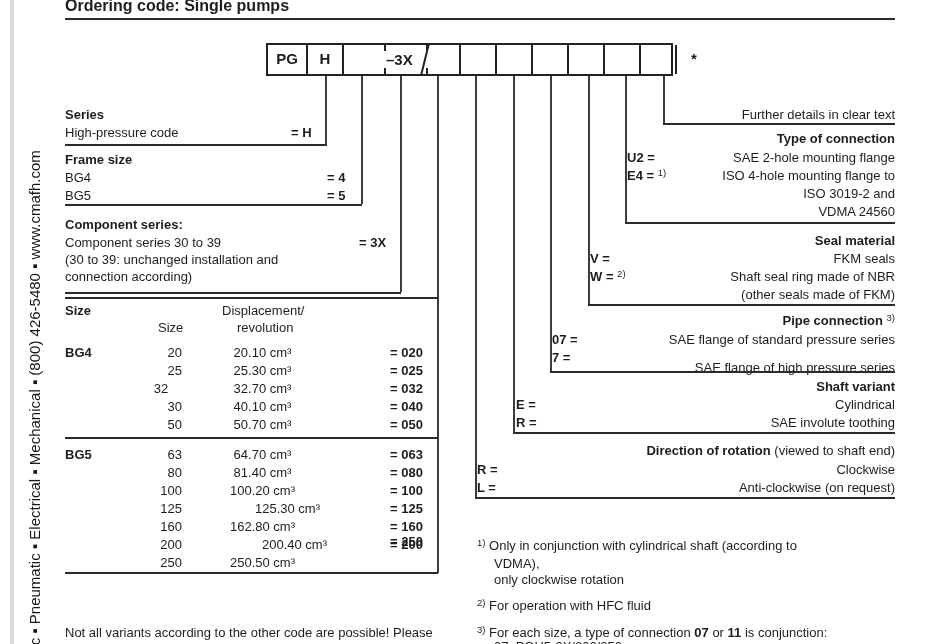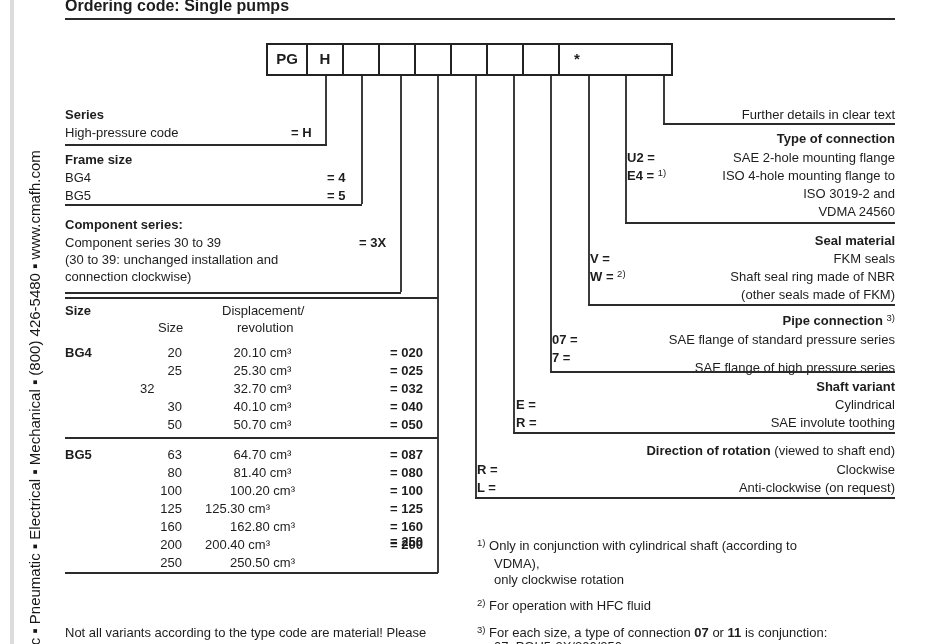--- a/index.html
+++ b/index.html
@@ -41,20 +41,28 @@
 <body>
 
 <div id="edge-band"></div>
 <div id="sidebar-text">lic ▪ Pneumatic ▪ Electrical ▪ Mechanical ▪ (800) 426-5480 ▪ www.cmafh.com</div>
 
 <div id="page-title">Ordering code: Single pumps</div>
 
 <div id="code-row">
   <div class="code-cell" style="width:38px">PG</div>
   <div class="code-cell" style="width:36px">H</div>
+  <div class="code-cell" style="width:117px">
+    <div class="tick" style="left:40px;top:0"></div>
+    <div class="tick" style="left:40px;bottom:0"></div>
+    <div class="tick" style="left:82px;top:0"></div>
+    <div class="tick" style="left:82px;bottom:0"></div>
+    <div id="series-box-text">–3X</div>
+    <div id="slash"></div>
+  </div>
   <div class="code-cell" style="width:36px"></div>
   <div class="code-cell" style="width:36px"></div>
   <div class="code-cell" style="width:36px"></div>
   <div class="code-cell" style="width:36px"></div>
   <div class="code-cell" style="width:36px"></div>
   <div class="code-cell" style="width:36px"></div>
   <div class="code-cell" style="width:36px">*</div>
 </div>
 
 <div class="t b" style="left:65px;top:107px">Series</div>
@@ -64,61 +72,61 @@
 <div class="t b" style="left:65px;top:152px">Frame size</div>
 <div class="t" style="left:65px;top:170px">BG4</div>
 <div class="t b" style="left:327px;top:170px">= 4</div>
 <div class="t" style="left:65px;top:188px">BG5</div>
 <div class="t b" style="left:327px;top:188px">= 5</div>
 
 <div class="t b" style="left:65px;top:217px">Component series:</div>
 <div class="t" style="left:65px;top:235px">Component series 30 to 39</div>
 <div class="t b" style="left:359px;top:235px">= 3X</div>
 <div class="t" style="left:65px;top:252px">(30 to 39: unchanged installation and</div>
-<div class="t" style="left:65px;top:269px">connection clockwise)</div>
+<div class="t" style="left:65px;top:269px">connection according)</div>
 
 <div class="t b" style="left:65px;top:303px">Size</div>
 <div class="t" style="left:222px;top:303px">Displacement/</div>
 <div class="t" style="left:158px;top:320px">Size</div>
 <div class="t" style="left:237px;top:320px">revolution</div>
 <div class="t b" style="left:65px;top:345px">BG4</div>
 <div class="t b" style="left:65px;top:447px">BG5</div>
 <div id="size-rows">
     <div class="t" style="left:140px;top:345px;width:42px;text-align:right">20</div>
     <div class="t" style="left:205px;top:345px;width:115px;text-align:center">20.10 cm³</div>
     <div class="t b" style="left:390px;top:345px">= 020</div>
     <div class="t" style="left:140px;top:363px;width:42px;text-align:right">25</div>
     <div class="t" style="left:205px;top:363px;width:115px;text-align:center">25.30 cm³</div>
     <div class="t b" style="left:390px;top:363px">= 025</div>
-    <div class="t" style="left:140px;top:381px;width:42px;text-align:left">32</div>
+    <div class="t" style="left:140px;top:381px;width:42px;text-align:center">32</div>
     <div class="t" style="left:205px;top:381px;width:115px;text-align:center">32.70 cm³</div>
     <div class="t b" style="left:390px;top:381px">= 032</div>
     <div class="t" style="left:140px;top:399px;width:42px;text-align:right">30</div>
     <div class="t" style="left:205px;top:399px;width:115px;text-align:center">40.10 cm³</div>
     <div class="t b" style="left:390px;top:399px">= 040</div>
     <div class="t" style="left:140px;top:417px;width:42px;text-align:right">50</div>
     <div class="t" style="left:205px;top:417px;width:115px;text-align:center">50.70 cm³</div>
     <div class="t b" style="left:390px;top:417px">= 050</div>
     <div class="t" style="left:140px;top:447px;width:42px;text-align:right">63</div>
     <div class="t" style="left:205px;top:447px;width:115px;text-align:center">64.70 cm³</div>
-    <div class="t b" style="left:390px;top:447px">= 087</div>
+    <div class="t b" style="left:390px;top:447px">= 063</div>
     <div class="t" style="left:140px;top:465px;width:42px;text-align:right">80</div>
     <div class="t" style="left:205px;top:465px;width:115px;text-align:center">81.40 cm³</div>
     <div class="t b" style="left:390px;top:465px">= 080</div>
     <div class="t" style="left:140px;top:483px;width:42px;text-align:right">100</div>
     <div class="t" style="left:205px;top:483px;width:115px;text-align:center">100.20 cm³</div>
     <div class="t b" style="left:390px;top:483px">= 100</div>
     <div class="t" style="left:140px;top:501px;width:42px;text-align:right">125</div>
-    <div class="t" style="left:205px;top:501px;width:115px;text-align:left">125.30 cm³</div>
+    <div class="t" style="left:205px;top:501px;width:115px;text-align:right">125.30 cm³</div>
     <div class="t b" style="left:390px;top:501px">= 125</div>
     <div class="t" style="left:140px;top:519px;width:42px;text-align:right">160</div>
     <div class="t" style="left:205px;top:519px;width:115px;text-align:center">162.80 cm³</div>
     <div class="t b" style="left:390px;top:519px">= 160</div>
     <div class="t" style="left:140px;top:537px;width:42px;text-align:right">200</div>
-    <div class="t" style="left:205px;top:537px;width:115px;text-align:left">200.40 cm³</div>
+    <div class="t" style="left:212px;top:537px;width:115px;text-align:right">200.40 cm³</div>
     <div class="t b" style="left:390px;top:537px">= 200</div>
     <div class="t" style="left:140px;top:555px;width:42px;text-align:right">250</div>
     <div class="t" style="left:205px;top:555px;width:115px;text-align:center">250.50 cm³</div>
     <div class="t b" style="left:390px;top:534px">= 250</div>
   </div>
 
 <div class="t r" style="right:41px;top:107px">Further details in clear text</div>
 
 <div class="t b r" style="right:41px;top:131px">Type of connection</div>
 <div class="t b" style="left:627px;top:150px">U2 =</div>
@@ -153,21 +161,21 @@
 <div class="t b" style="left:477px;top:480px">L =</div>
 <div class="t r" style="right:41px;top:480px">Anti-clockwise (on request)</div>
 
 <div class="t" style="left:477px;top:538px"><span class="sup">1)</span> <span>Only in conjunction with cylindrical shaft (according to</span></div>
 <div class="t" style="left:494px;top:556px">VDMA),</div>
 <div class="t" style="left:494px;top:572px">only clockwise rotation</div>
 <div class="t" style="left:477px;top:598px"><span class="sup">2)</span> <span>For operation with HFC fluid</span></div>
 <div class="t" style="left:477px;top:625px"><span class="sup">3)</span> <span>For each size, a type of connection </span><span class="b">07</span><span> or </span><span class="b">11</span><span> is conjunction:</span></div>
 <div class="clipped-line" style="left:494px;top:639px">07:  PGH5-3X/200/250</div>
 
-<div class="t" style="left:65px;top:625px">Not all variants according to the type code are material! Please</div>
+<div class="t" style="left:65px;top:625px">Not all variants according to the other code are possible! Please</div>
 
 <div id="lines">
     <div class="vline" style="left:325px;top:76px;width:1.5px;height:68px"></div>
     <div class="vline" style="left:361px;top:76px;width:1.5px;height:128px"></div>
     <div class="vline" style="left:400px;top:76px;width:1.5px;height:216px"></div>
     <div class="vline" style="left:437px;top:76px;width:1.5px;height:497px"></div>
     <div class="vline" style="left:475px;top:76px;width:1.5px;height:421px"></div>
     <div class="vline" style="left:513px;top:76px;width:1.5px;height:356px"></div>
     <div class="vline" style="left:550px;top:76px;width:1.5px;height:295px"></div>
     <div class="vline" style="left:588px;top:76px;width:1.5px;height:228px"></div>

